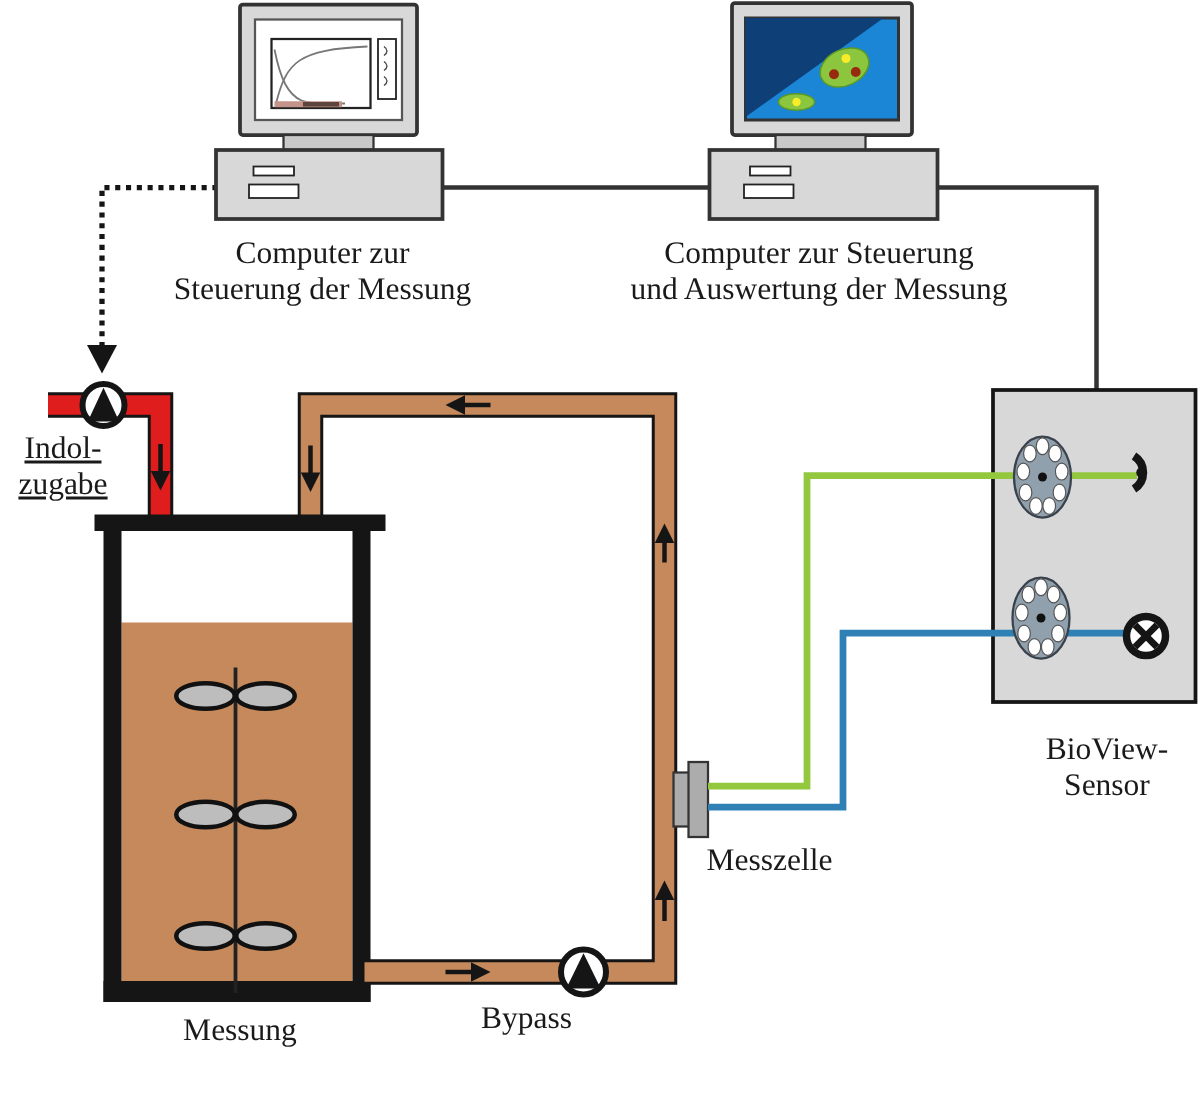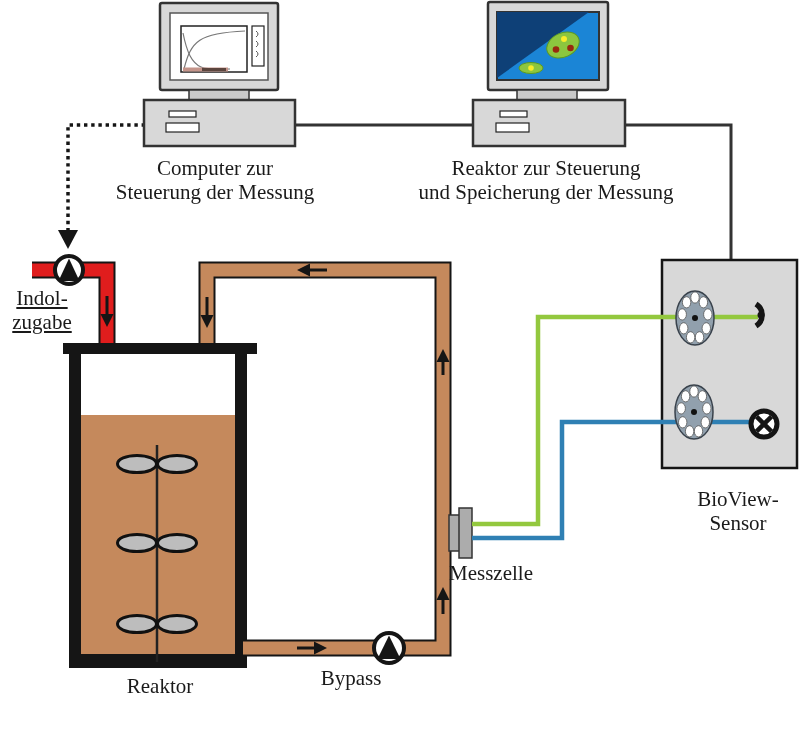--- a/index.html
+++ b/index.html
@@ -178,35 +178,35 @@
     <rect x="496" y="123" width="33" height="9" fill="#ffffff" stroke="#222" stroke-width="1.2"></rect>
   </g>
 </svg>
 
 <div class="lbl" style="left:85px;top:156px;width:260px;">
   <div>Computer zur</div>
   <div>Steuerung der Messung</div>
 </div>
 
 <div class="lbl" style="left:400px;top:156px;width:292px;">
-  <div>Reaktor zur Steuerung</div>
-  <div>und Speicherung der Messung</div>
+  <div>Computer zur Steuerung</div>
+  <div>und Auswertung der Messung</div>
 </div>
 
 <div class="lbl" style="left:0px;top:286px;width:84px;text-decoration:underline;">
   <div>Indol-</div>
   <div>zugabe</div>
 </div>
 
 <div class="lbl" style="left:30px;top:674px;width:260px;">
-  <div>Reaktor</div>
+  <div>Messung</div>
 </div>
 
 <div class="lbl" style="left:281px;top:666px;width:140px;">Bypass</div>
 
-<div class="lbl" style="left:426px;top:561px;width:130px;">Messzelle</div>
+<div class="lbl" style="left:448px;top:561px;width:130px;">Messzelle</div>
 
 <div class="lbl" style="left:663px;top:487px;width:150px;">
   <div>BioView-</div>
   <div>Sensor</div>
 </div>
 
 </div>
 
 </body></html>

